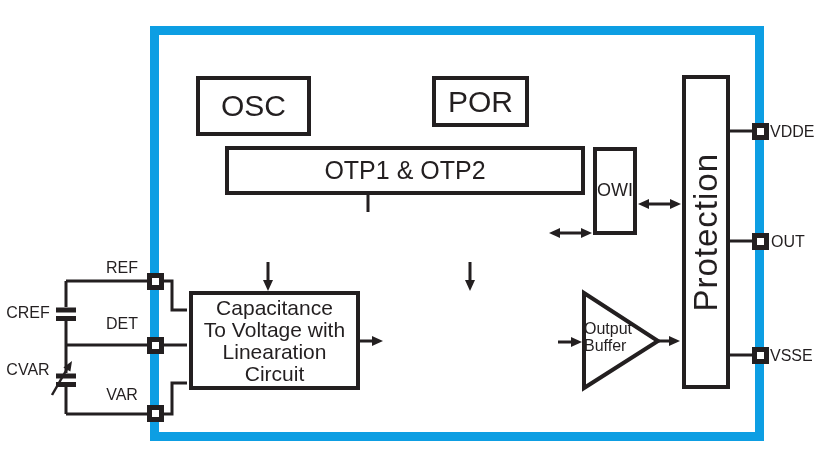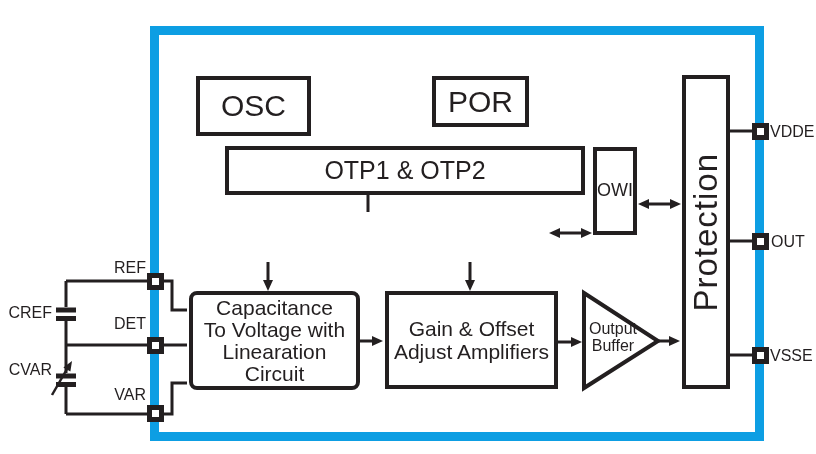--- a/index.html
+++ b/index.html
@@ -14,39 +14,39 @@
   }
   .block{
     position:absolute;border:4px solid #231f20;background:#fff;box-sizing:border-box;
     display:flex;align-items:center;justify-content:center;text-align:center;
     white-space:pre-line;line-height:1.06;
   }
   .b-osc{left:196px;top:76px;width:115px;height:60px;font-size:30px;}
   .b-por{left:432px;top:76px;width:97px;height:51px;font-size:30px;}
   .b-otp{left:188px;top:146px;width:360px;height:49px;font-size:25px;margin-left:37px;}
   .b-reg{left:188px;top:212px;width:360px;height:50px;font-size:25px;}
-  .b-c2v{left:189px;top:291px;width:171px;height:99px;font-size:21px;line-height:22px;border-radius:8px;}
+  .b-c2v{left:189px;top:291px;width:171px;height:99px;font-size:21px;line-height:22px;}
   .b-gain{left:385px;top:291px;width:173px;height:98px;font-size:21px;line-height:23px;}
   .b-owi{left:593px;top:147px;width:44px;height:88px;font-size:18px;}
   .b-prot{left:682px;top:75px;width:48px;height:314px;font-size:33px;}
   .vert-text{
     writing-mode:vertical-rl;transform:rotate(180deg);letter-spacing:1px;
   }
   .buf-label{
-    position:absolute;left:584px;top:320px;width:58px;text-align:center;
+    position:absolute;left:584px;top:320px;width:58px;
     font-size:16px;line-height:17px;white-space:pre-line;
   }
   .pin{
     position:absolute;width:17px;height:17px;box-sizing:border-box;
     border:5px solid #231f20;background:#fff;
   }
   .pin-ref{left:147px;top:273px;} .pin-det{left:147px;top:337px;} .pin-var{left:147px;top:405px;}
   .pin-vdde{left:752px;top:123px;} .pin-out{left:752px;top:233px;} .pin-vsse{left:752px;top:347px;}
   .lbl{position:absolute;font-size:16px;height:18px;line-height:18px;}
-  .lbl-right{text-align:right;}
+  .lbl-right{text-align:center;}
   .l-ref{left:98px;top:259px;width:48px;}
   .l-det{left:98px;top:315px;width:48px;}
   .l-var{left:98px;top:386px;width:48px;}
   .l-vdde{left:770px;top:123px;width:60px;text-align:left;}
   .l-out{left:771px;top:233px;width:60px;text-align:left;}
   .l-vsse{left:770px;top:347px;width:60px;text-align:left;}
   .l-cref{left:4px;top:304px;width:48px;}
   .l-cvar{left:4px;top:361px;width:48px;}
 </style>
 </head>
@@ -108,24 +108,20 @@
   </div>
   <div class="block b-otp">
     <span>OTP1 &amp; OTP2</span>
   </div>
   <div class="block b-c2v">
     <span>Capacitance
 To Voltage with
 Linearation
 Circuit</span>
   </div>
-  <div class="block b-gain">
-    <span>Gain &amp; Offset
-Adjust Amplifiers</span>
-  </div>
   <div class="block b-owi">
     <span>OWI</span>
   </div>
   <div class="block b-prot">
     <span class="vert-text">Protection</span>
   </div>
 
   <div class="buf-label">Output
 Buffer</div>
 

